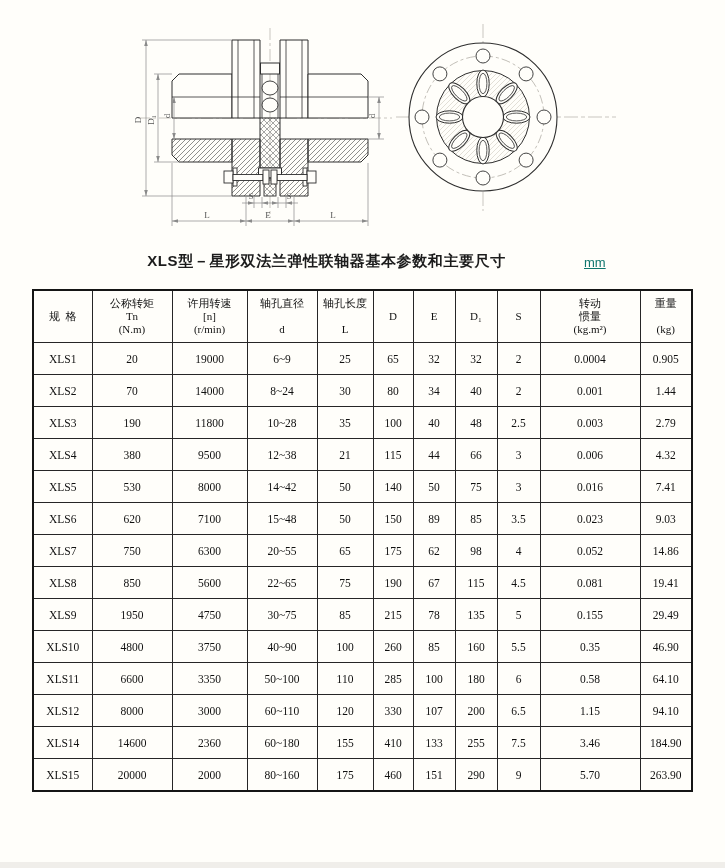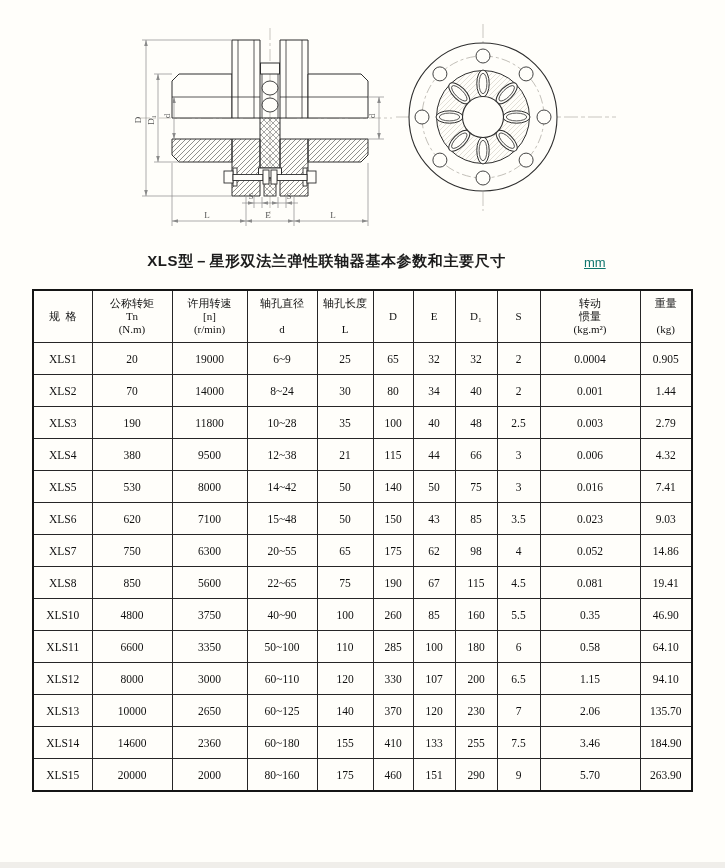--- a/index.html
+++ b/index.html
@@ -298,21 +298,21 @@
         <td>0.016</td>
         <td>7.41</td>
       </tr>
       <tr>
         <td>XLS6</td>
         <td>620</td>
         <td>7100</td>
         <td>15~48</td>
         <td>50</td>
         <td>150</td>
-        <td>43</td>
+        <td>89</td>
         <td>85</td>
         <td>3.5</td>
         <td>0.023</td>
         <td>9.03</td>
       </tr>
       <tr>
         <td>XLS7</td>
         <td>750</td>
         <td>6300</td>
         <td>20~55</td>
@@ -331,20 +331,33 @@
         <td>22~65</td>
         <td>75</td>
         <td>190</td>
         <td>67</td>
         <td>115</td>
         <td>4.5</td>
         <td>0.081</td>
         <td>19.41</td>
       </tr>
       <tr>
+        <td>XLS9</td>
+        <td>1950</td>
+        <td>4750</td>
+        <td>30~75</td>
+        <td>85</td>
+        <td>215</td>
+        <td>78</td>
+        <td>135</td>
+        <td>5</td>
+        <td>0.155</td>
+        <td>29.49</td>
+      </tr>
+      <tr>
         <td>XLS10</td>
         <td>4800</td>
         <td>3750</td>
         <td>40~90</td>
         <td>100</td>
         <td>260</td>
         <td>85</td>
         <td>160</td>
         <td>5.5</td>
         <td>0.35</td>
@@ -370,33 +383,20 @@
         <td>60~110</td>
         <td>120</td>
         <td>330</td>
         <td>107</td>
         <td>200</td>
         <td>6.5</td>
         <td>1.15</td>
         <td>94.10</td>
       </tr>
       <tr>
-        <td>XLS13</td>
-        <td>10000</td>
-        <td>2650</td>
-        <td>60~125</td>
-        <td>140</td>
-        <td>370</td>
-        <td>120</td>
-        <td>230</td>
-        <td>7</td>
-        <td>2.06</td>
-        <td>135.70</td>
-      </tr>
-      <tr>
         <td>XLS14</td>
         <td>14600</td>
         <td>2360</td>
         <td>60~180</td>
         <td>155</td>
         <td>410</td>
         <td>133</td>
         <td>255</td>
         <td>7.5</td>
         <td>3.46</td>

